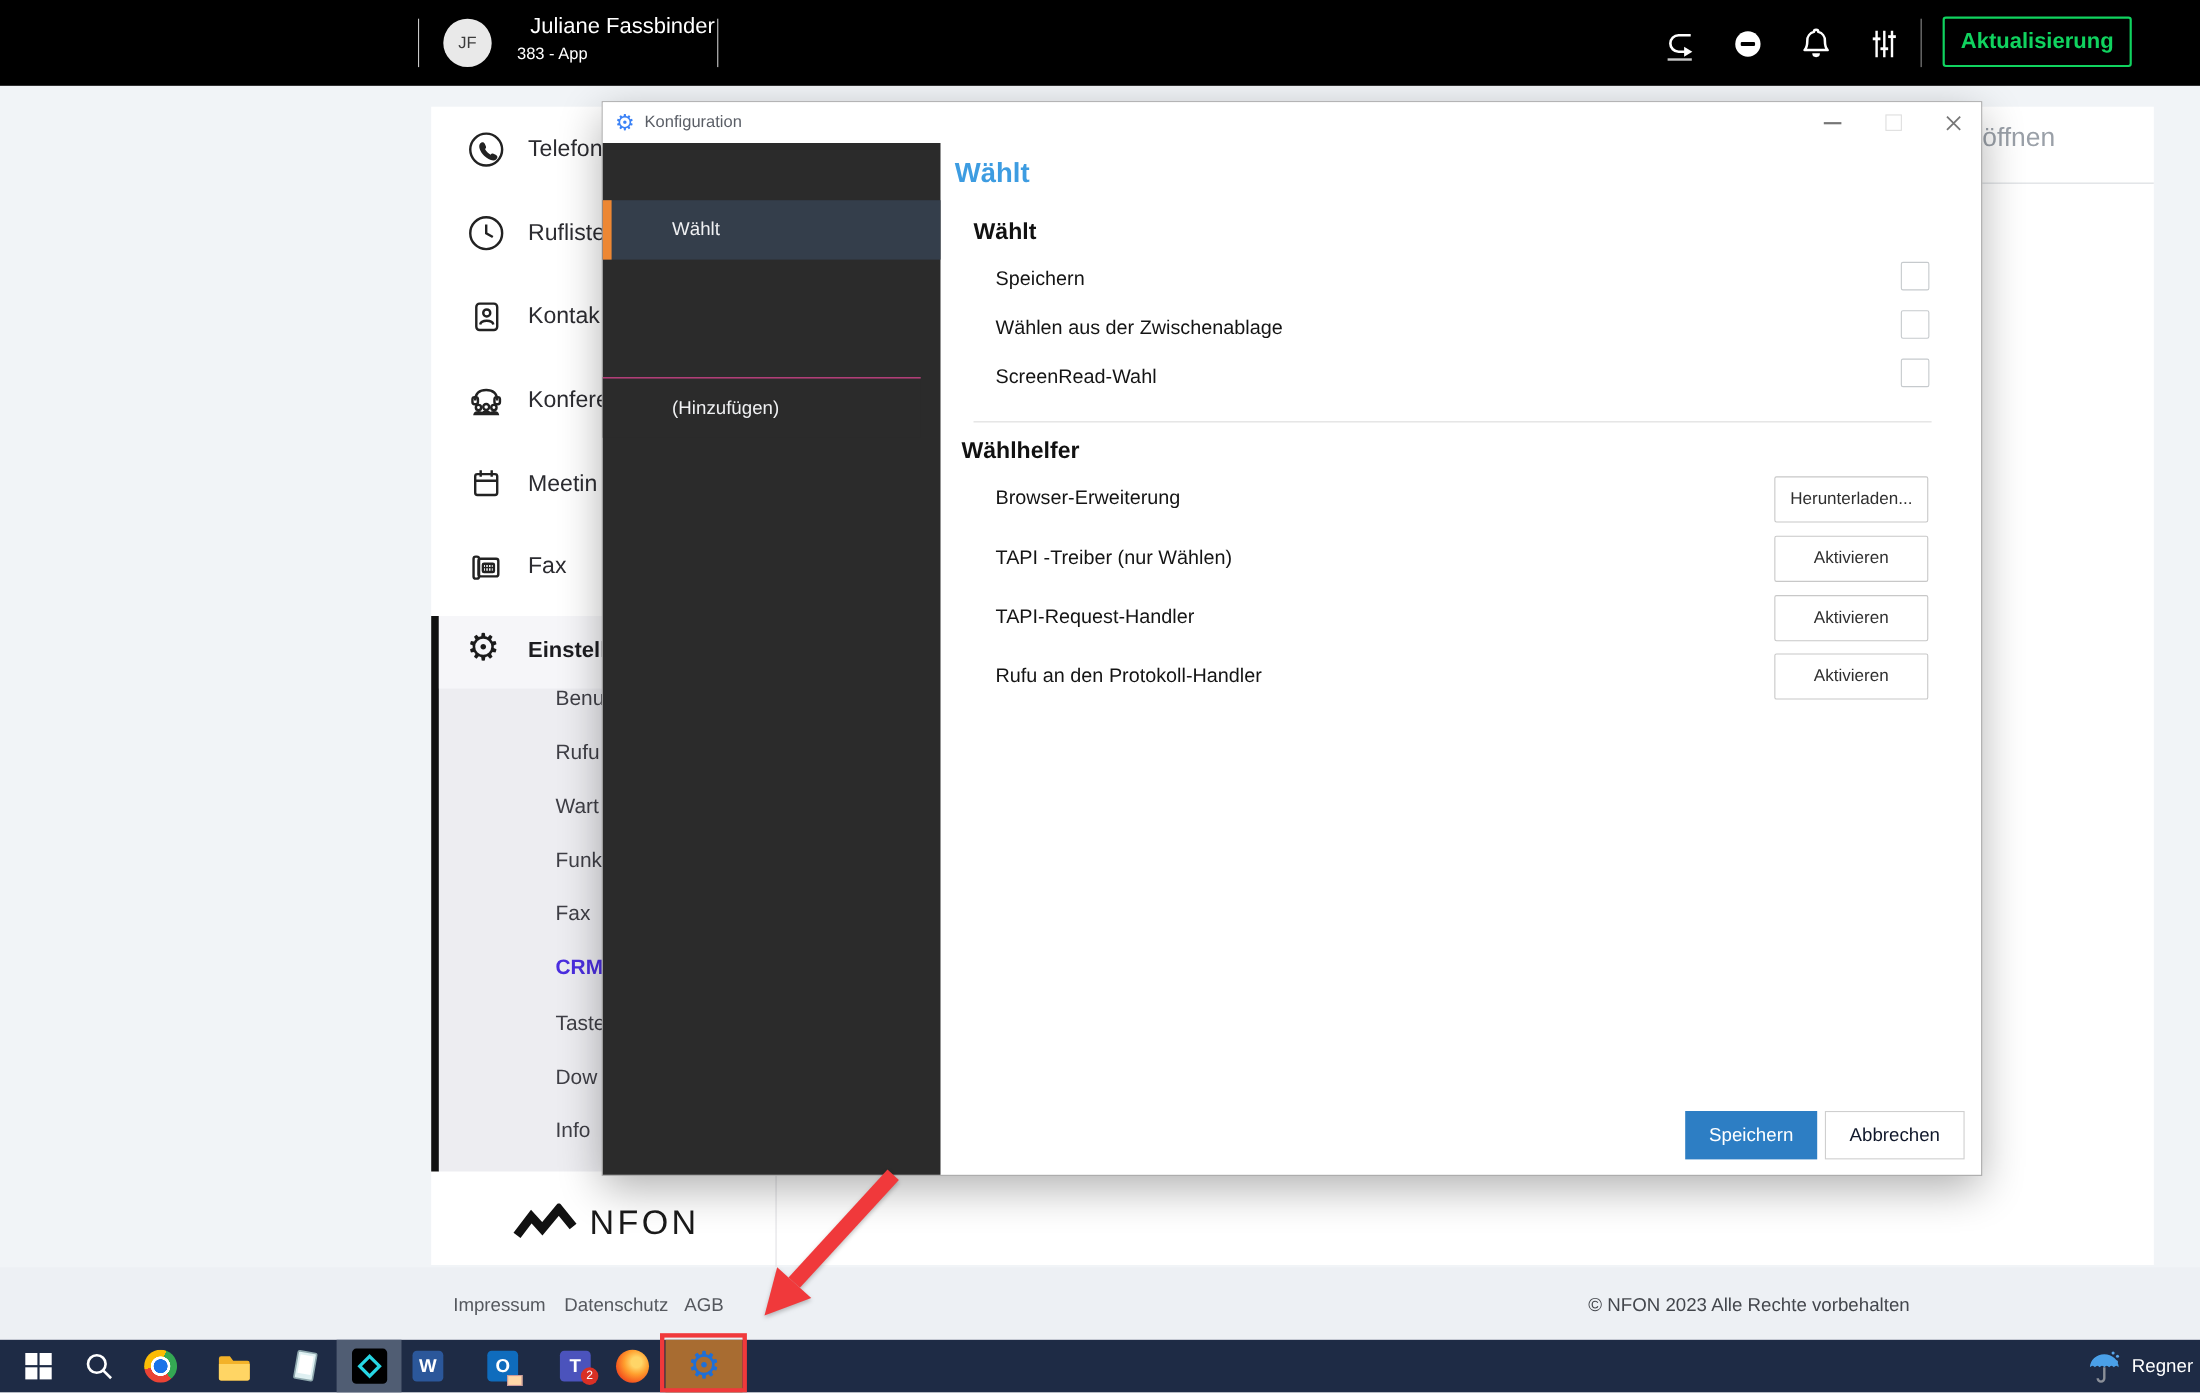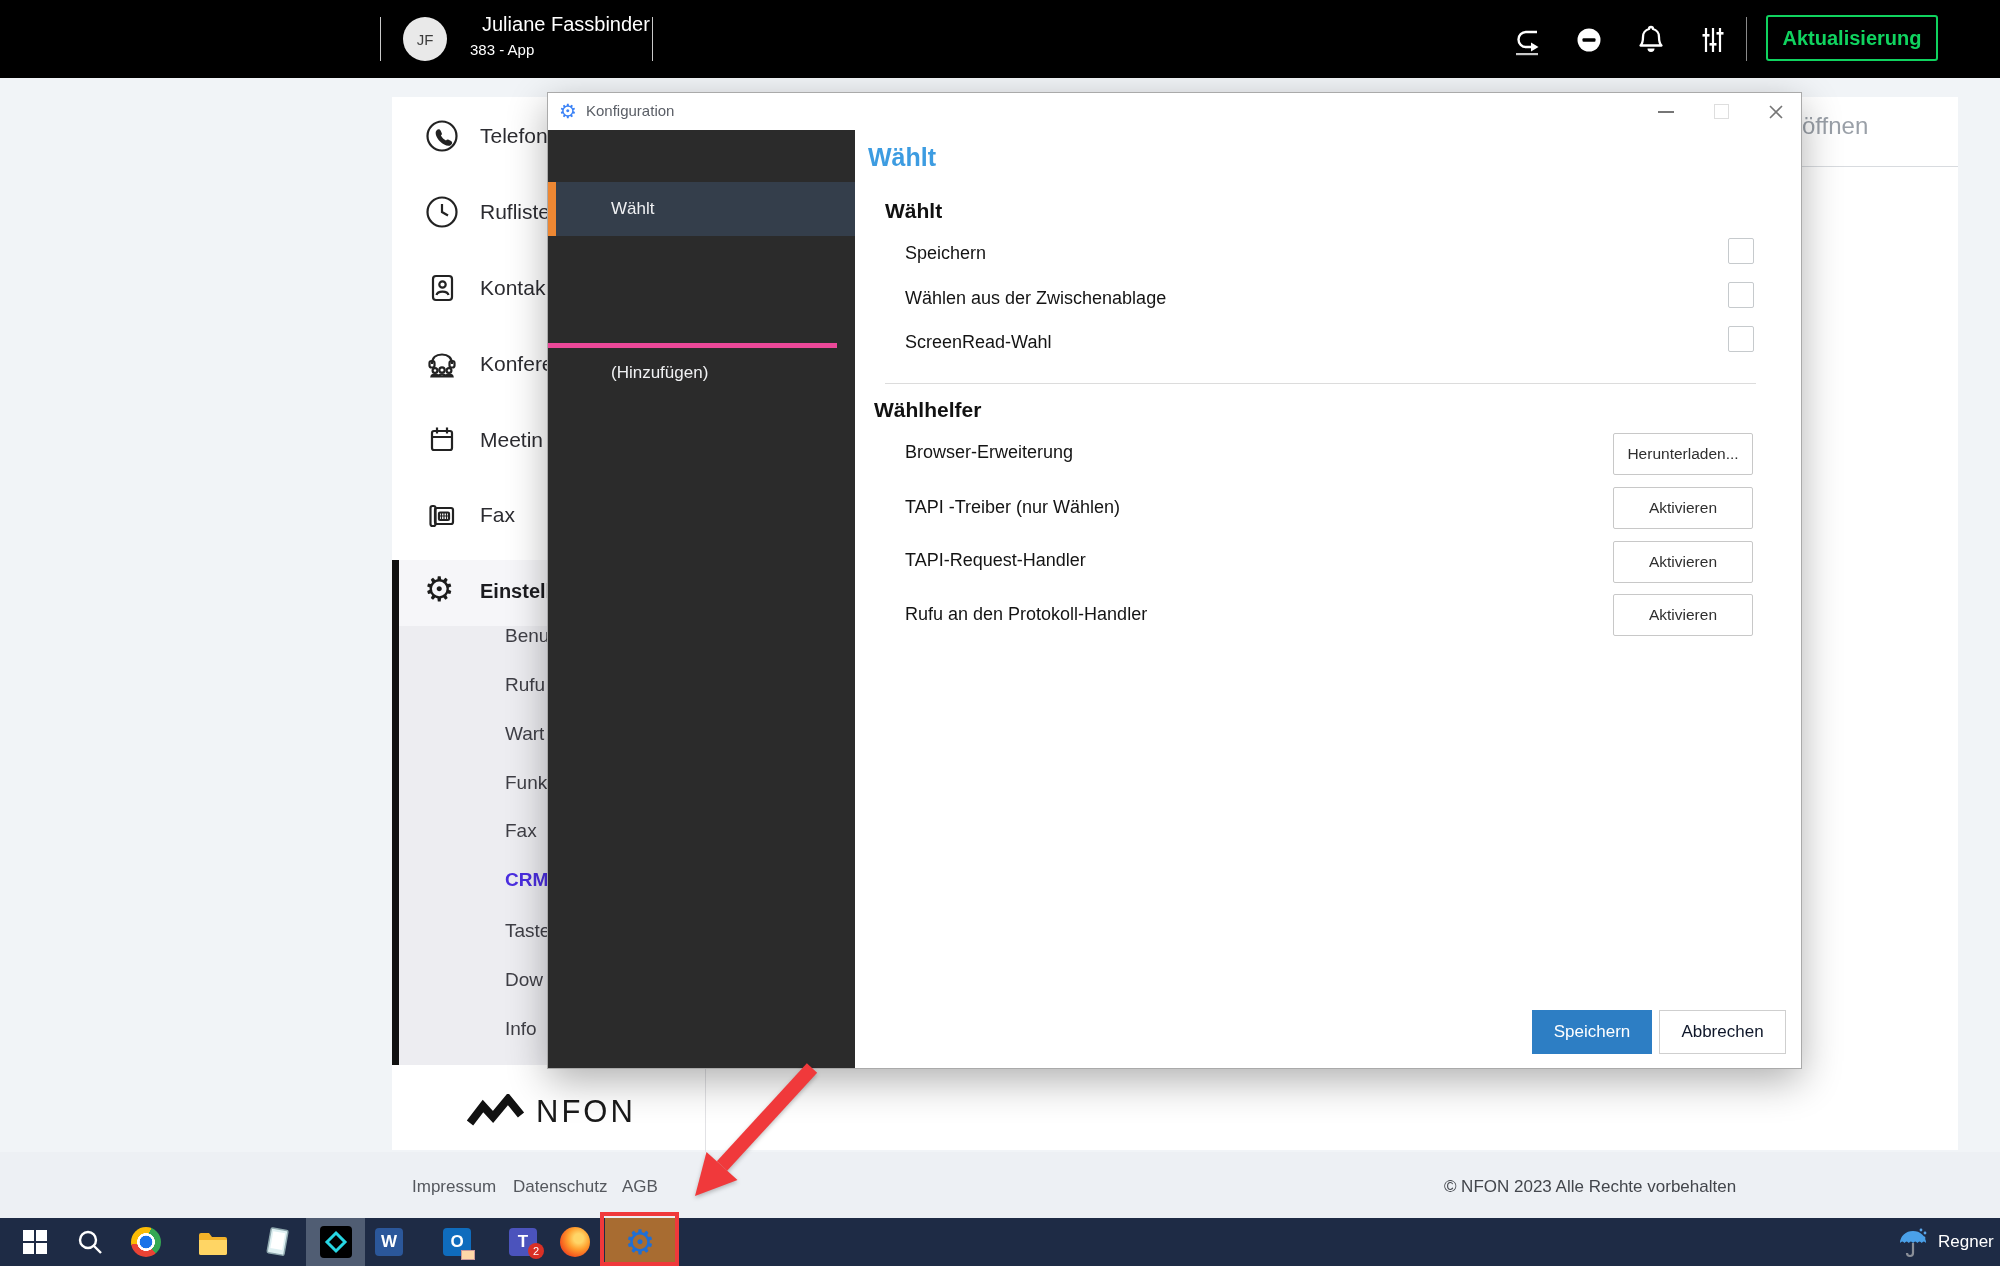--- a/index.html
+++ b/index.html
@@ -191,21 +191,21 @@
         <path d="M2 2 L14 14 M14 2 L2 14" stroke="#767676" stroke-width="1.6"></path>
       </svg>
     </div>
   </div>
 
   <div class="ab" style="left:0;top:37px;width:307px;height:938px;background:#2b2b2b;">
     <div class="ab navitem" style="left:0;top:52px;width:307px;height:54px;background:#343e4b;">
       <div class="ab" style="left:0;top:0;width:8px;height:54px;background:#ed8733;"></div>
       <span class="itemlabel">Wählt</span>
     </div>
-    <div class="ab navitem" style="left:0;top:213px;width:289px;height:55px;border-top:5px solid #ec4899;box-sizing:border-box;">
+    <div class="ab navitem" style="left:0;top:213px;width:289px;height:55px;border-top:1px solid #ec4899;box-sizing:border-box;">
       <span class="itemlabel">(Hinzufügen)</span>
     </div>
   </div>
 
   <div class="ab" style="left:320px;top:50px;font-size:25px;font-weight:bold;color:#3d9ce1;">
     <span>Wählt</span>
   </div>
 
   <div class="ab sectitle" style="left:337px;top:106px;">
     <span>Wählt</span>

